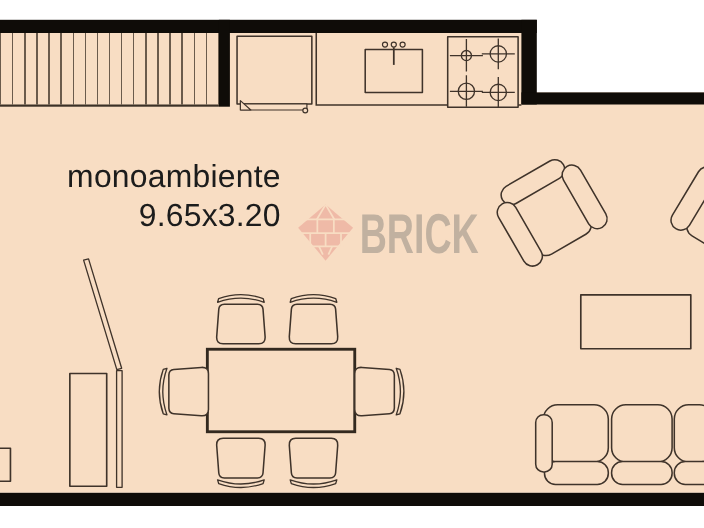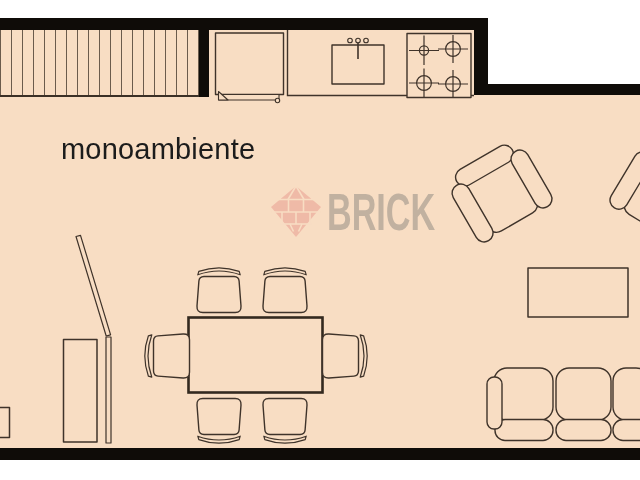--- a/index.html
+++ b/index.html
@@ -17,21 +17,21 @@
   .wall-divider{left:199px;top:18px;width:10px;height:79px;}
   
   .closet-hatch{left:0;top:30px;width:199px;height:64.5px;z-index:1;
     background:#f8ddc3 repeating-linear-gradient(90deg, rgba(82,68,55,.85) 0 1.2px, rgba(0,0,0,0) 1.2px 11px);
     border-bottom:2px solid #3b3026;}
   
   .plan-lines{left:0;top:0;z-index:4;pointer-events:none;}
   .fl{fill:#f8ddc3;stroke:#3f332a;stroke-width:1.4;stroke-linejoin:round;}
   .ln{fill:none;stroke:#3f332a;stroke-width:1.4;stroke-linecap:butt;}
   
-  .room-label{left:61px;top:132px;z-index:5;color:#1c1c1c;font-size:29px;line-height:35px;
+  .room-label{left:61px;top:144px;z-index:5;color:#1c1c1c;font-size:29px;line-height:35px;
     letter-spacing:0.2px;white-space:nowrap;text-align:right;}
   .brick-text{left:327px;top:187px;z-index:1;font-size:51px;line-height:1;font-weight:700;
     color:#8b867f;opacity:0.5;transform:scaleX(0.67);transform-origin:0 0;white-space:nowrap;}
 </style>
 </head>
 <body>
 
 <div class="stage">
 
   <div class="abs floor"></div>
@@ -39,20 +39,21 @@
   <div class="abs notch"></div>
 
   <div class="abs wall wall-top"></div>
   <div class="abs wall wall-step-v"></div>
   <div class="abs wall wall-step-h"></div>
   <div class="abs wall wall-bottom"></div>
   <div class="abs wall wall-divider"></div>
 
   <div class="abs room-label">
     <div>monoambiente</div>
+    <div>9.65x3.20</div>
   </div>
 
   <div class="abs brick-text">BRICK</div>
 
   <svg class="abs plan-lines" width="640" height="480" viewBox="0 0 640 480">
     <defs>
       <g id="chair">
         <path class="fl" style="stroke-width:1.2" d="M2.8 10.8 Q24 3.2 45.2 10.8 L44.2 7.4 Q24 0.2 3.8 7.4 Z"></path>
         <path class="fl" d="M9 12.5 L39 12.5 Q43.8 12.7 44.1 17 L46 42 Q46.4 48.5 40.2 48.5 L7.8 48.5 Q1.6 48.5 2 42 L3.9 17 Q4.2 12.7 9 12.5 Z"></path>
       </g>

